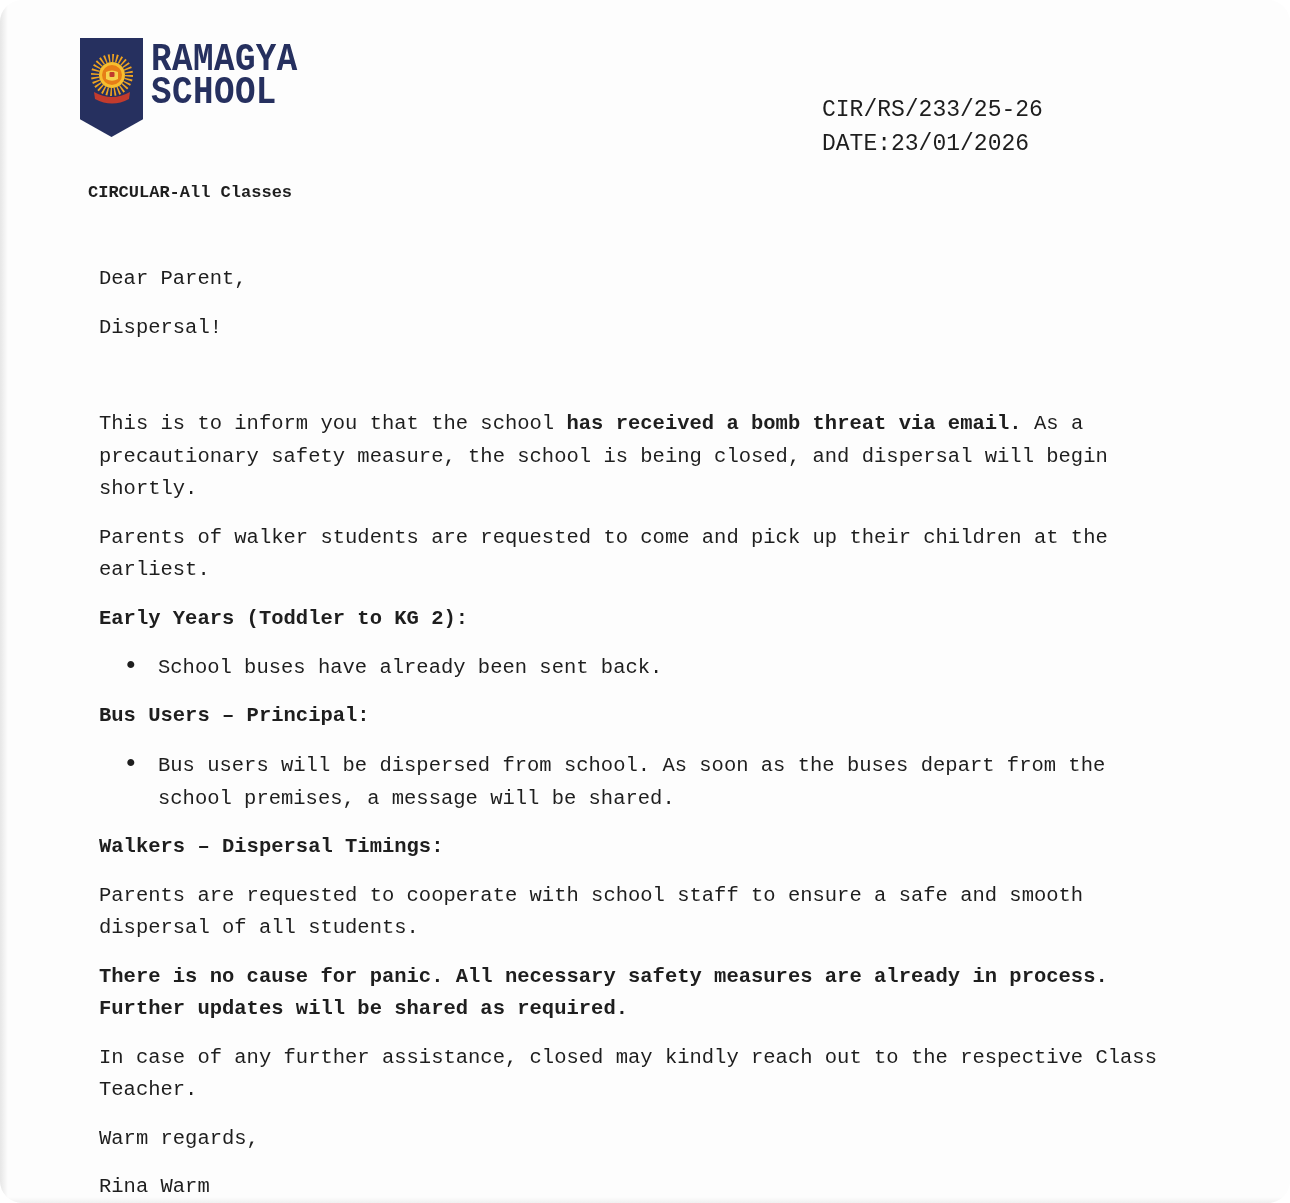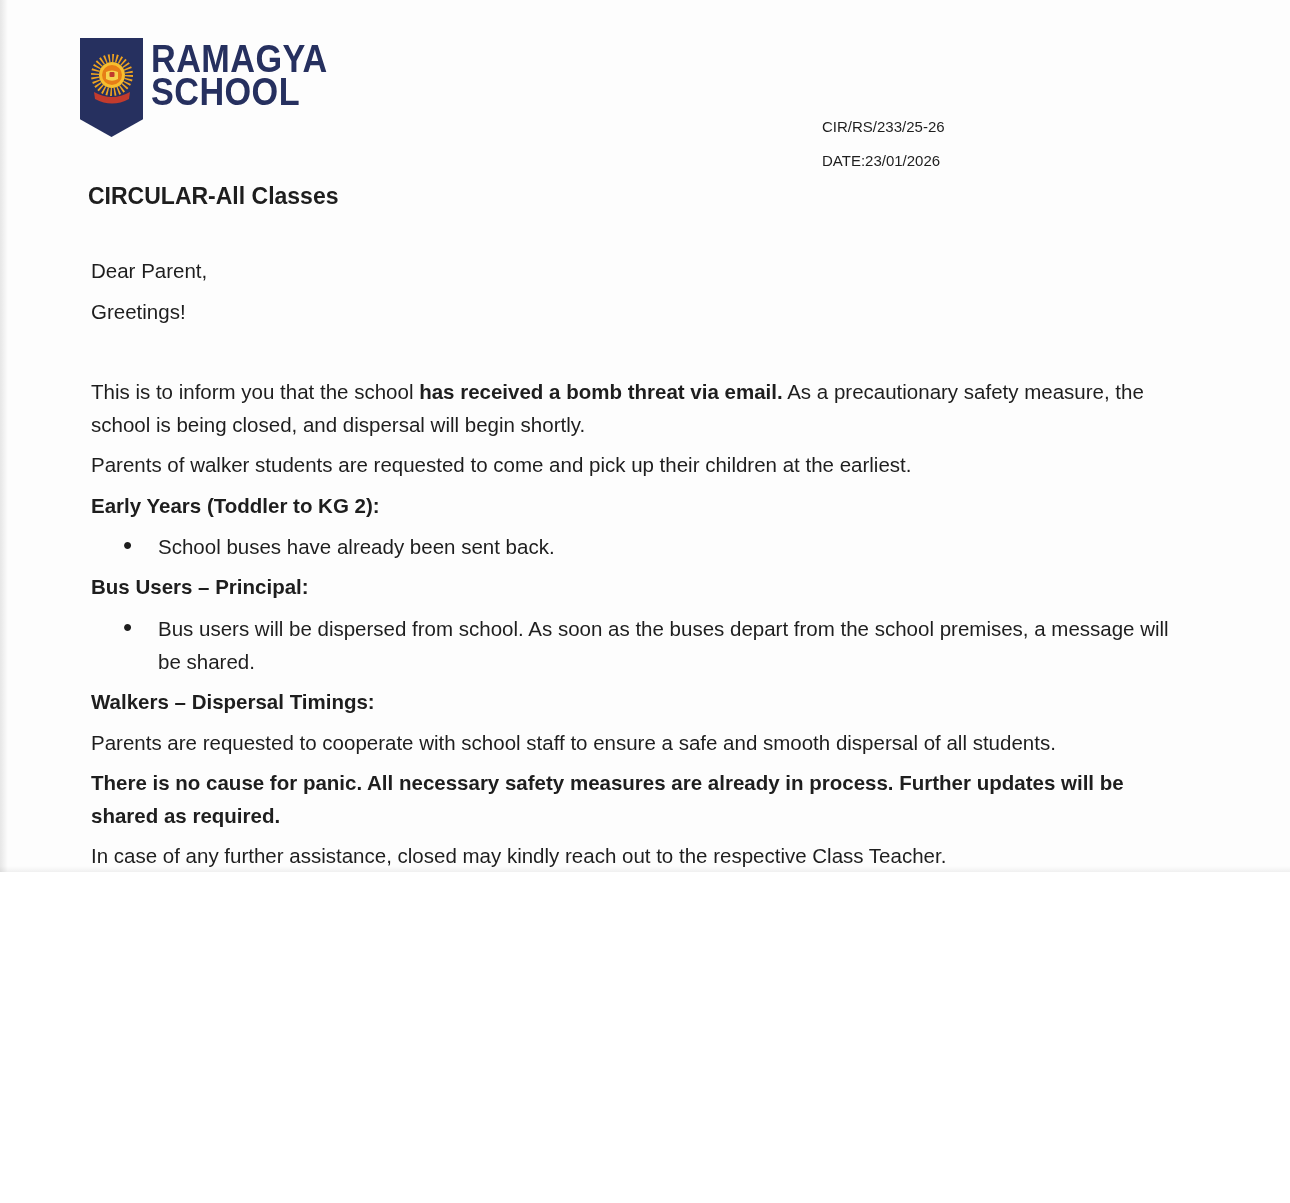--- a/index.html
+++ b/index.html
@@ -1,25 +1,26 @@
 <!DOCTYPE html>
 <html style="--brand_navy: #26305f; --sun_ray_orange: #efa31f; --sun_core_orange: #e67e17; --sun_ring_yellow: #f7be2e; --ribbon_red: #c23b2d; --ink_black: #1e1e1e; --paper_white: #fdfdfd;"><head>
 <meta charset="utf-8">
 <style>
   * { margin: 0; padding: 0; box-sizing: border-box; }
   html, body { background: #ffffff; }
   .page {
     position: relative;
     width: 1290px;
-    height: 872px;
+    height: 1203px;
     margin: 0 auto;
     background: var(--paper_white, #fdfdfd);
-    font-family: Liberation Sans, sans-serif;
+    font-family: Liberation Mono, monospace;
     color: var(--ink_black, #1e1e1e);
     overflow: hidden;
+    border-radius: 22px;
   }
   .page::before {
     content: "";
     position: absolute; left: 0; top: 0; bottom: 0; width: 8px;
     background: linear-gradient(to right, rgba(0,0,0,0.09), rgba(0,0,0,0));
     pointer-events: none;
   }
   .page::after {
     content: "";
     position: absolute; left: 0; right: 0; bottom: 0; height: 6px;
@@ -44,36 +45,36 @@
     font-size: 38px;
     line-height: 33px;
     letter-spacing: 0.5px;
     transform: scaleX(0.90);
     transform-origin: left top;
     white-space: nowrap;
   }
 
   
   .refdate {
-    position: absolute; left: 822px; top: 110px;
-    font-size: 15px; line-height: 34px;
+    position: absolute; left: 822px; top: 93px;
+    font-size: 23px; line-height: 34px;
   }
 
   
   .circ-title {
     position: absolute; left: 88px; top: 183px;
-    font-size: 23px; font-weight: bold;
+    font-size: 17px; font-weight: bold;
   }
 
   
   .body-content {
     position: absolute; left: 83px; top: 247px; width: 1095px;
     font-size: 20.5px; line-height: 32.5px;
   }
-  .body-content p { margin: 8px; }
+  .body-content p { margin: 16px; }
   .blank-gap { height: 32px; }
   .section-heading { font-weight: bold; }
   ul.bullets { list-style: none; margin: 1px 0 0 0; }
   ul.bullets li {
     position: relative;
     padding-left: 75px;
     line-height: 33.2px;
   }
   ul.bullets li::before {
     content: "\2022";
@@ -110,21 +111,21 @@
   <div class="refdate">
     <div>CIR/RS/233/25-26</div>
     <div>DATE:23/01/2026</div>
   </div>
 
   <div class="circ-title">CIRCULAR-All Classes</div>
 
   <div class="body-content">
 
     <p>Dear Parent,</p>
-    <p>Greetings!</p>
+    <p>Dispersal!</p>
 
     <div class="blank-gap"></div>
 
     <p><span>This is to inform you that the school </span><strong>has received a bomb threat via email.</strong><span> As a precautionary safety measure, the school is being closed, and dispersal will begin shortly.</span></p>
     <p>Parents of walker students are requested to come and pick up their children at the earliest.</p>
 
     <p class="section-heading">Early Years (Toddler to KG 2):</p>
     <ul class="bullets">
       <li>School buses have already been sent back.</li>
     </ul>

